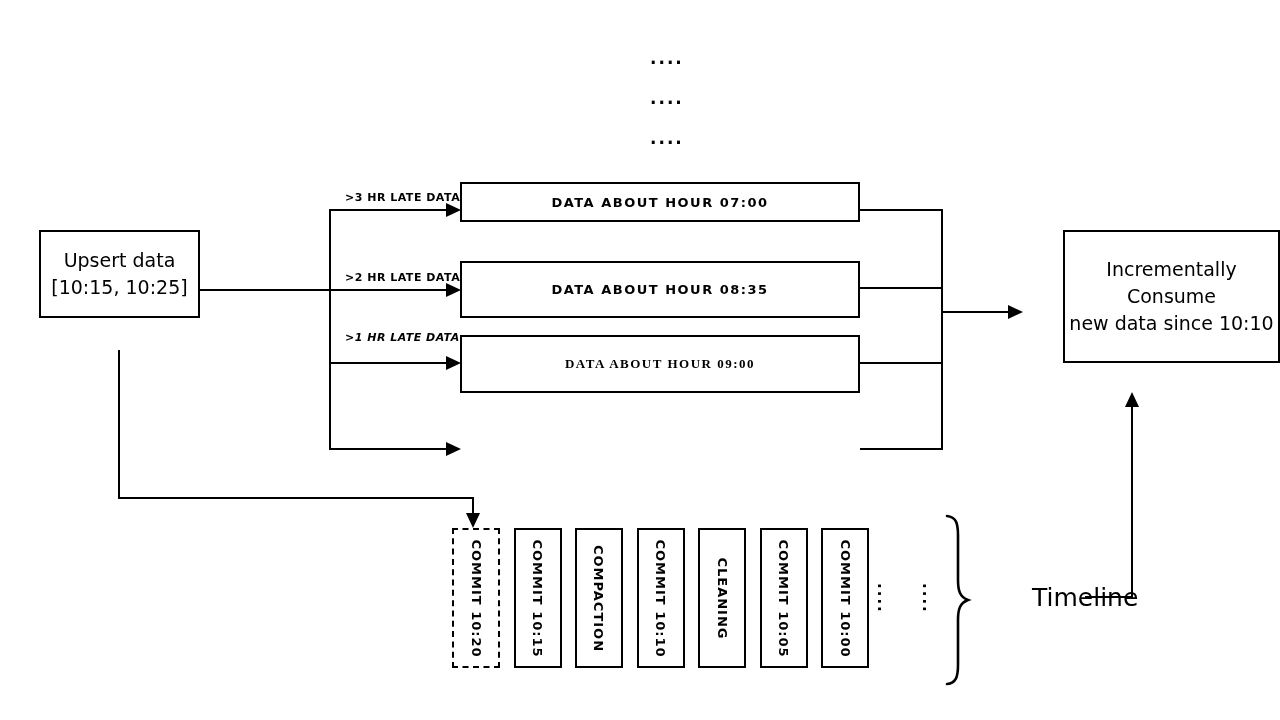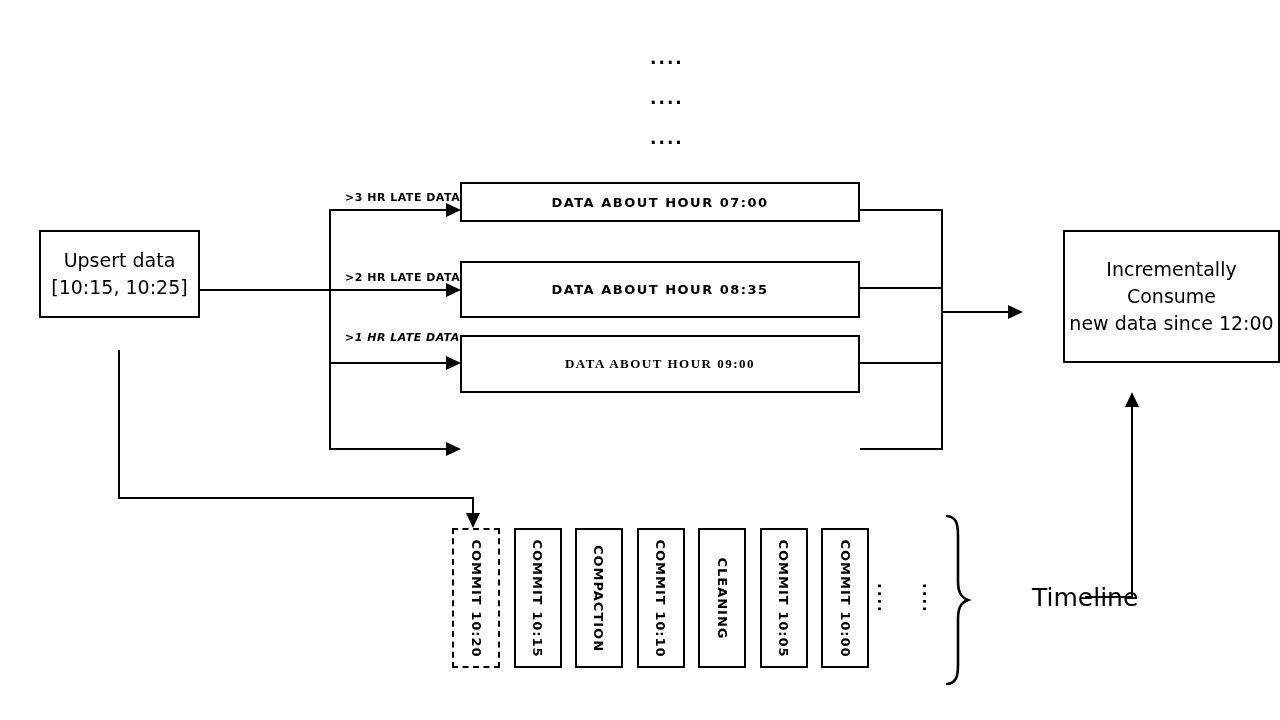--- a/index.html
+++ b/index.html
@@ -112,21 +112,21 @@
   <div class="hline" style="left:860px; top:287px; width:83px;"></div>
   <div class="hline" style="left:860px; top:362px; width:83px;"></div>
   <div class="hline" style="left:860px; top:448px; width:83px;"></div>
   <div class="vline" style="left:941px; top:209px; height:241px;"></div>
   <div class="hline" style="left:941px; top:311px; width:68px;"></div>
   <div class="arr-r" style="left:1008px; top:305px;"></div>
 
   <div class="box consume-box">
     <div>
       <span style="display:block">Incrementally Consume</span>
-      <span style="display:block">new data since 12:00</span>
+      <span style="display:block">new data since 10:10</span>
     </div>
   </div>
 
   <div class="vline" style="left:118px; top:350px; height:149px;"></div>
   <div class="hline" style="left:118px; top:497px; width:356px;"></div>
   <div class="vline" style="left:472px; top:497px; height:17px;"></div>
   <div class="arr-d" style="left:466px; top:513px;"></div>
 
   <div class="timeline-row">
     <div class="tl-box dashed">

